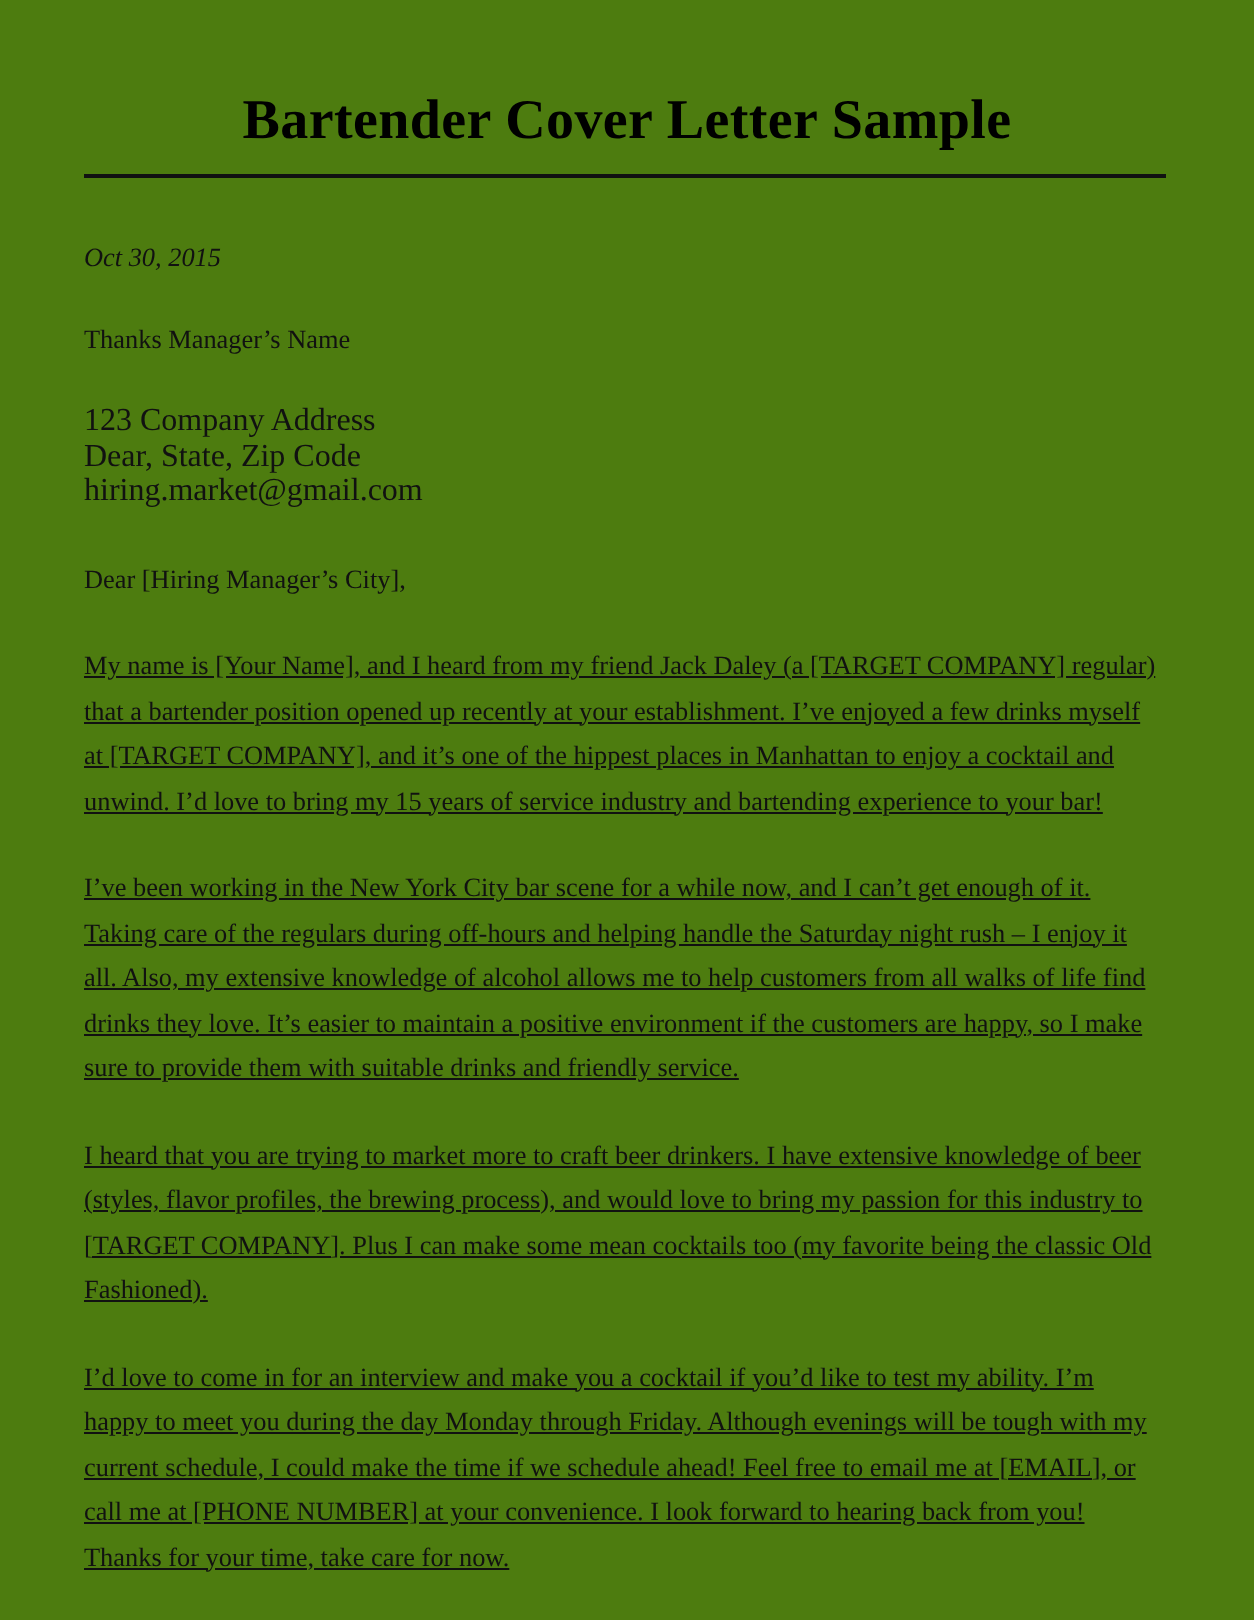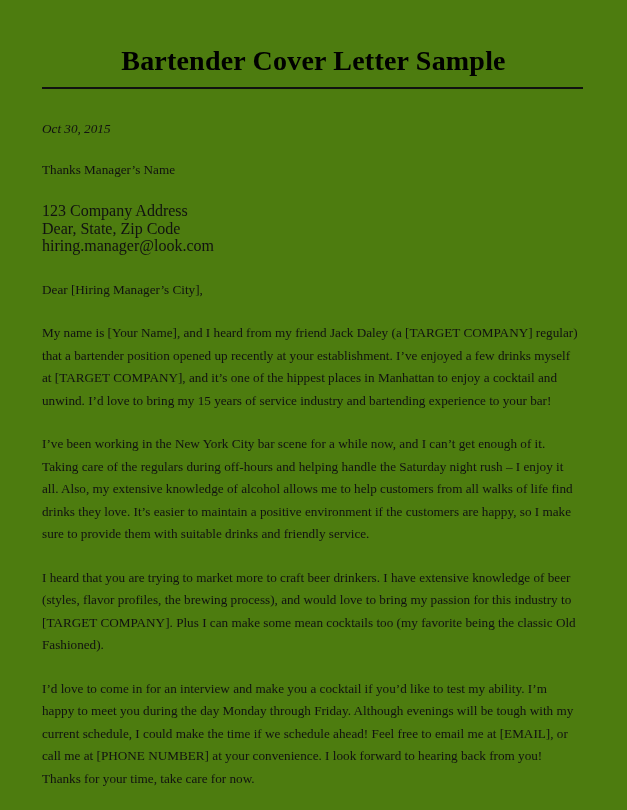--- a/index.html
+++ b/index.html
@@ -76,41 +76,42 @@
   .block-recipient-name { margin: 0 0 0 0; }
   .block-address { margin: 21px 0 0 0; }
   .block-salutation { margin: 24px 0 0 0; }
 
   .para {
     margin: 21px 0 0 0;
     font-size: 13.2px;
     line-height: 22.5px;
     text-align: left;
     color: #111111;
+    text-decoration: underline;
   }
 </style>
 </head>
 <body>
 
 <div class="page">
 
   <div class="doc-title">Bartender Cover Letter Sample</div>
 
   <div class="title-rule"></div>
 
   <div class="letter-body">
 
     <div class="line block-date">Oct 30, 2015</div>
 
     <div class="line block-recipient-name">Thanks Manager’s Name</div>
 
     <div class="block-address">
       <div class="addr-line">123 Company Address</div>
       <div class="addr-line">Dear, State, Zip Code</div>
-      <div class="addr-line">hiring.manager@look.com</div>
+      <div class="addr-line">hiring.market@gmail.com</div>
     </div>
 
     <div class="line block-salutation">Dear [Hiring Manager’s City],</div>
 
     <p class="para">My name is [Your Name], and I heard from my friend Jack Daley (a [TARGET COMPANY] regular) that a bartender position opened up recently at your establishment. I’ve enjoyed a few drinks myself at [TARGET COMPANY], and it’s one of the hippest places in Manhattan to enjoy a cocktail and unwind. I’d love to bring my 15 years of service industry and bartending experience to your bar!</p>
 
     <p class="para">I’ve been working in the New York City bar scene for a while now, and I can’t get enough of it. Taking care of the regulars during off-hours and helping handle the Saturday night rush – I enjoy it all. Also, my extensive knowledge of alcohol allows me to help customers from all walks of life find drinks they love. It’s easier to maintain a positive environment if the customers are happy, so I make sure to provide them with suitable drinks and friendly service.</p>
 
     <p class="para">I heard that you are trying to market more to craft beer drinkers. I have extensive knowledge of beer (styles, flavor profiles, the brewing process), and would love to bring my passion for this industry to [TARGET COMPANY]. Plus I can make some mean cocktails too (my favorite being the classic Old Fashioned).</p>
 

